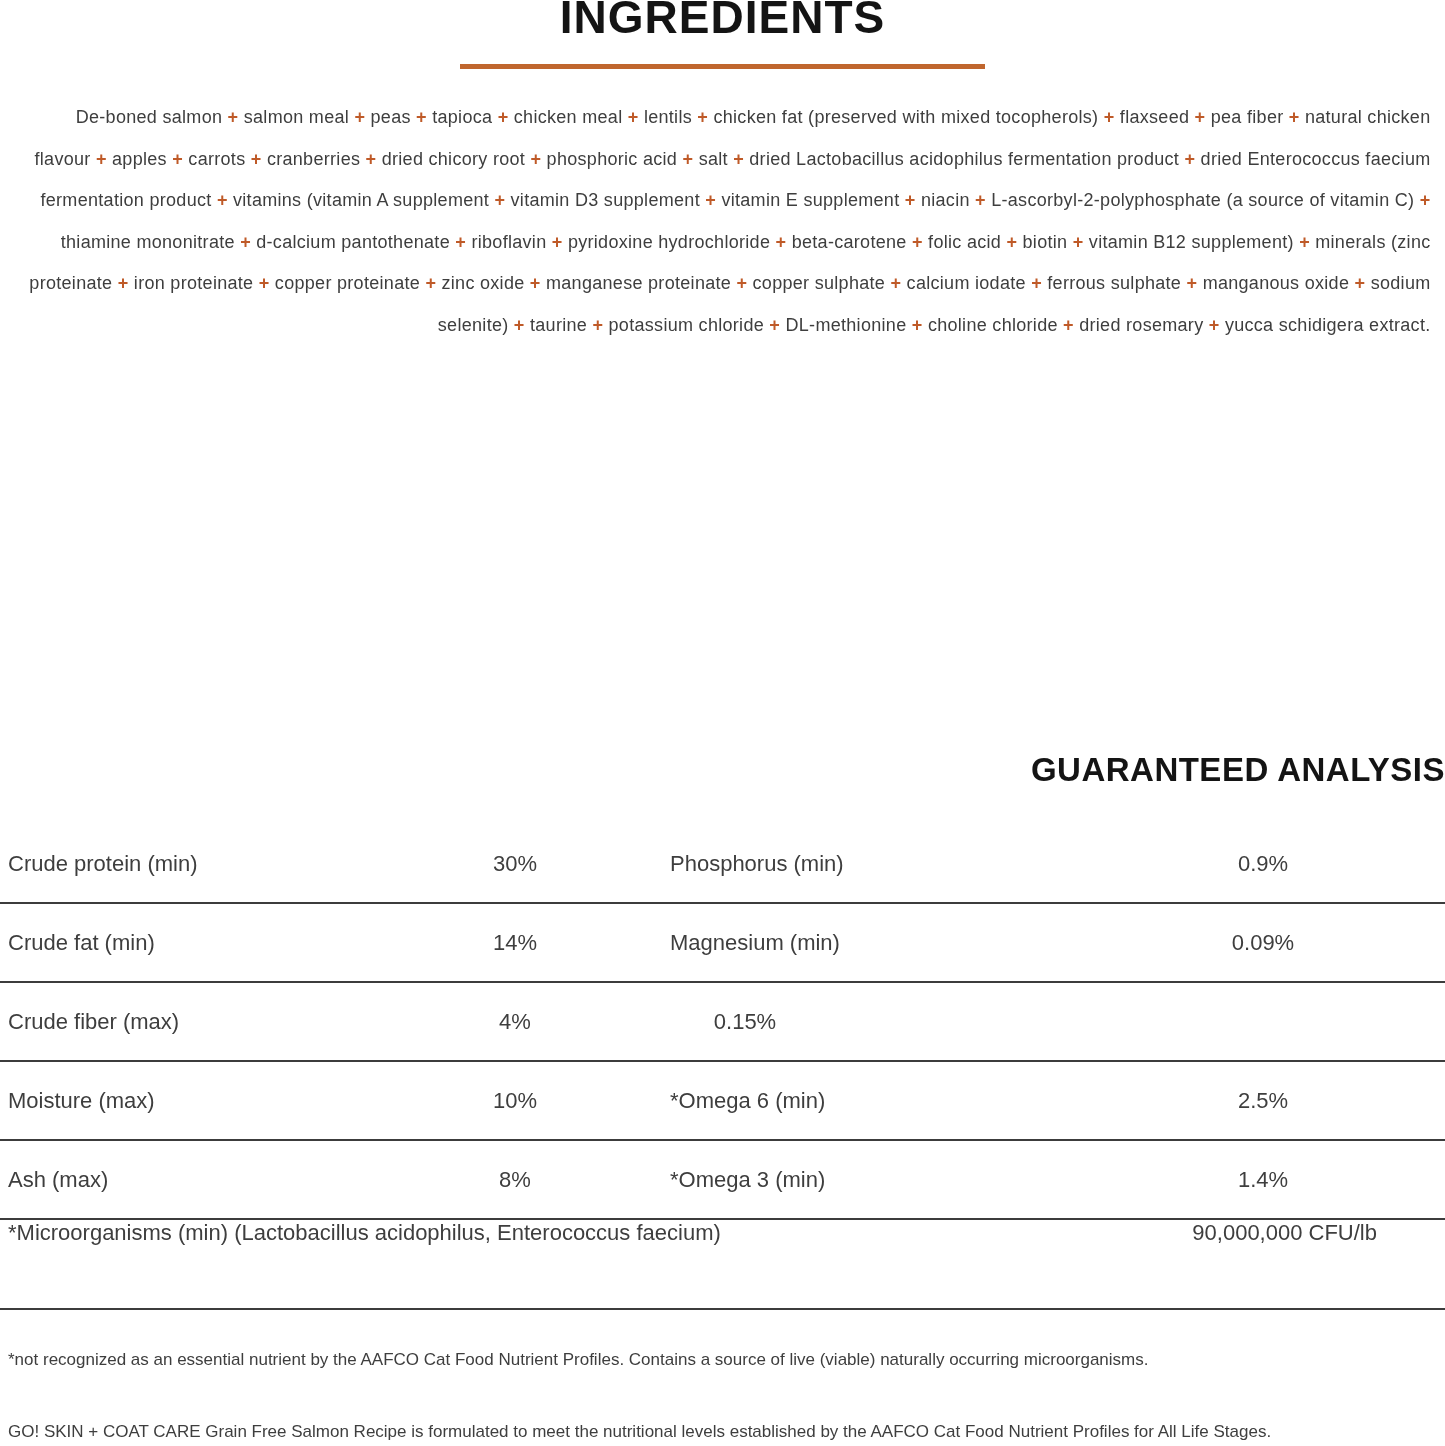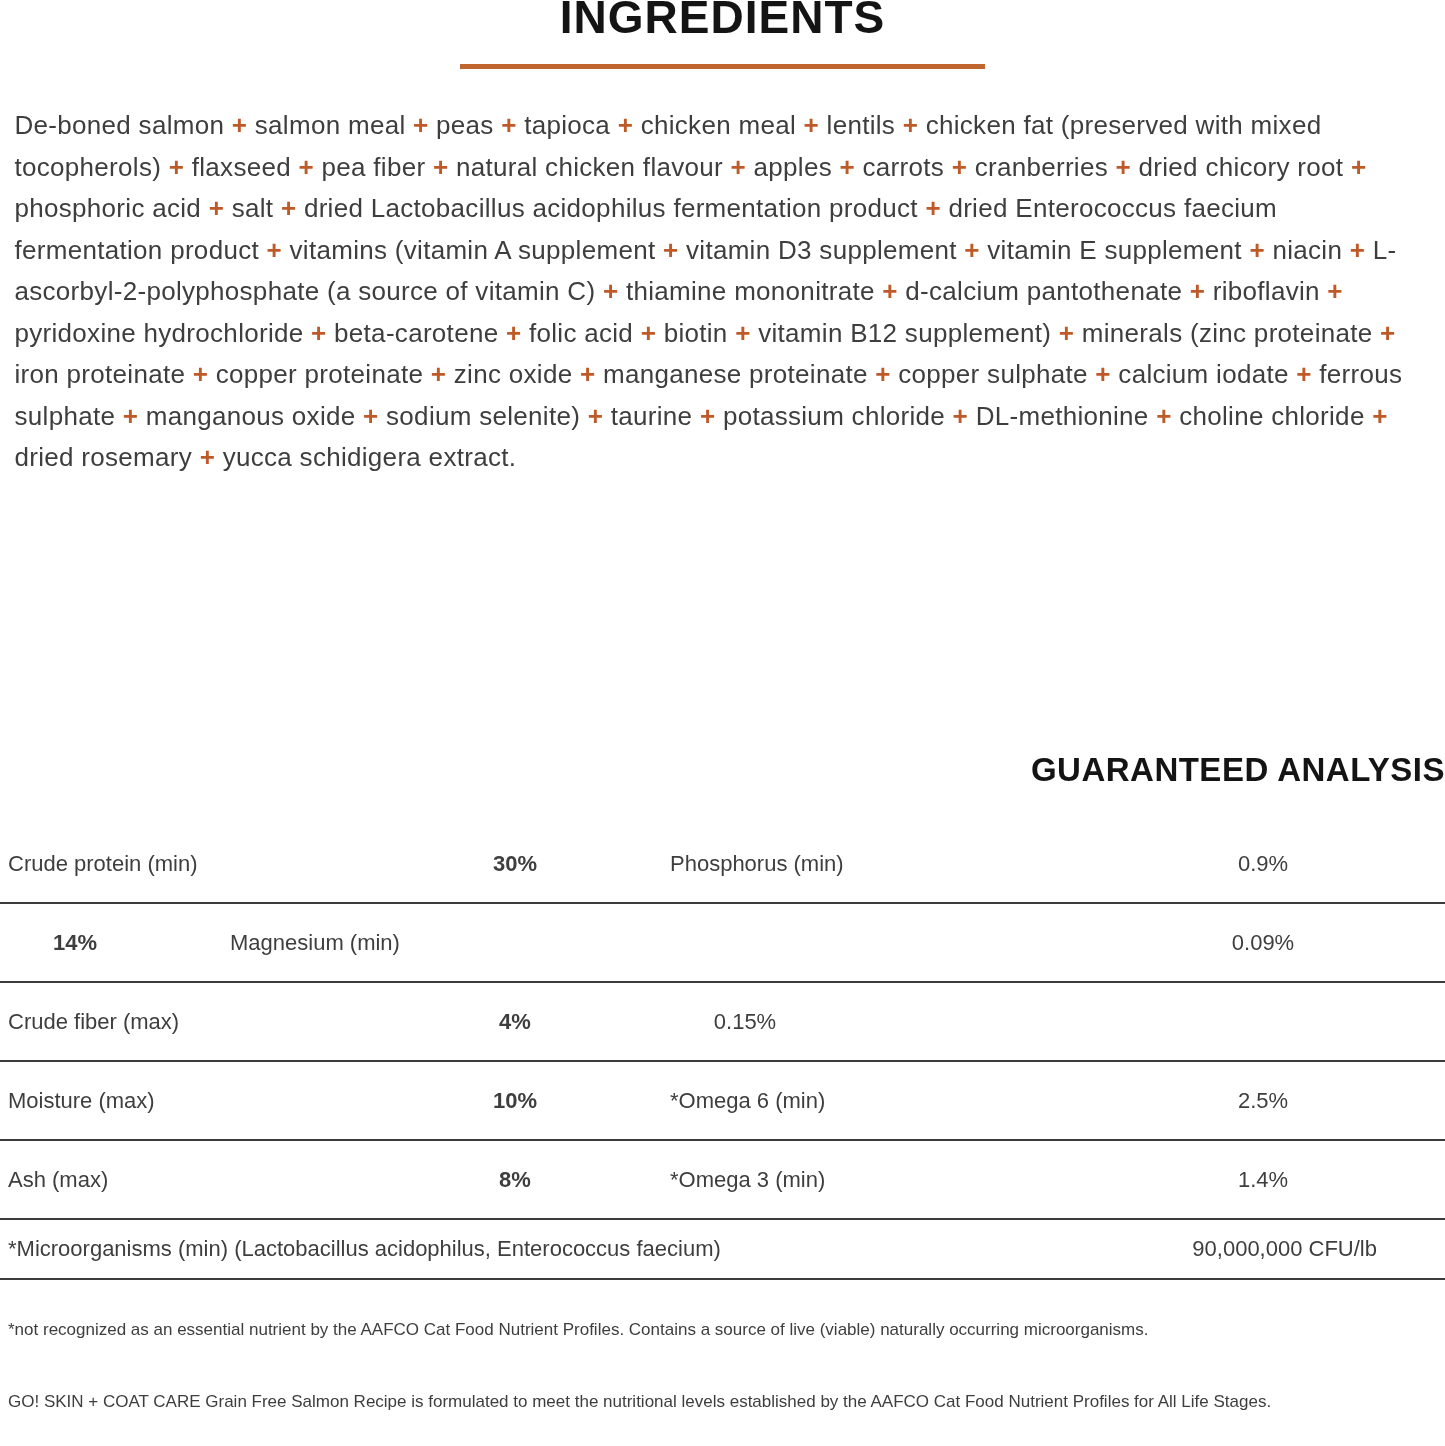--- a/index.html
+++ b/index.html
@@ -30,25 +30,25 @@
     letter-spacing: 1px;
     color: var(--heading);
   }
   .accent-rule {
     width: 525px; height: 5px;
     margin: 26px auto 0 auto;
     background: var(--accent);
     border: none;
   }
   .ing-text {
-    margin: 36px auto 0 auto;
+    margin: 28px auto 0 auto;
     padding: 0 12px;
     max-width: 1440px;
-    text-align: left;
-    font-size: 26px;
+    text-align: right;
+    font-size: 18px;
     line-height: 41.5px;
     letter-spacing: 0.3px;
     color: var(--text);
   }
   .plus { color: var(--plus); font-weight: 700; }
 
   
   .ga-title {
     margin-left: 8px;
     font-size: 33px;
@@ -59,27 +59,26 @@
   }
   .ga-table { margin-top: 36px; }
   .ga-row {
     display: flex;
     align-items: center;
     height: 79px;
     border-bottom: 2px solid var(--divider);
     font-size: 22px;
   }
   .ga-left-label  { width: 440px; padding-left: 8px; }
-  .ga-left-value  { width: 150px; text-align: center; margin-right: 80px; font-weight: bold; }
+  .ga-left-value  { width: 150px; text-align: center; margin-right: 80px; }
   .ga-right-label { flex: 1; }
   .ga-right-value { width: 150px; text-align: center; margin-right: 107px; }
   .ga-full-row {
     display: flex;
-    align-items: center;
-    height: 60px;
+    height: 90px;
     border-bottom: 2px solid var(--divider);
     font-size: 22px;
   }
   .ga-full-label { flex: 1; padding-left: 8px; }
   .ga-full-value { padding-right: 68px; text-align: right; }
 
   
   .footnote-1 {
     margin: 38px 0 0 8px;
     font-size: 17px;
@@ -111,20 +110,21 @@
     <div class="ga-table">
 
   <div class="ga-row">
     <span class="ga-left-label">Crude protein (min)</span>
     <span class="ga-left-value">30%</span>
     <span class="ga-right-label">Phosphorus (min)</span>
     <span class="ga-right-value">0.9%</span>
   </div>
 
   <div class="ga-row">
+    <span class="ga-left-label">Crude fat (min)</span>
     <span class="ga-left-value">14%</span>
     <span class="ga-right-label">Magnesium (min)</span>
     <span class="ga-right-value">0.09%</span>
   </div>
 
   <div class="ga-row">
     <span class="ga-left-label">Crude fiber (max)</span>
     <span class="ga-left-value">4%</span>
     <span class="ga-right-value">0.15%</span>
   </div>

